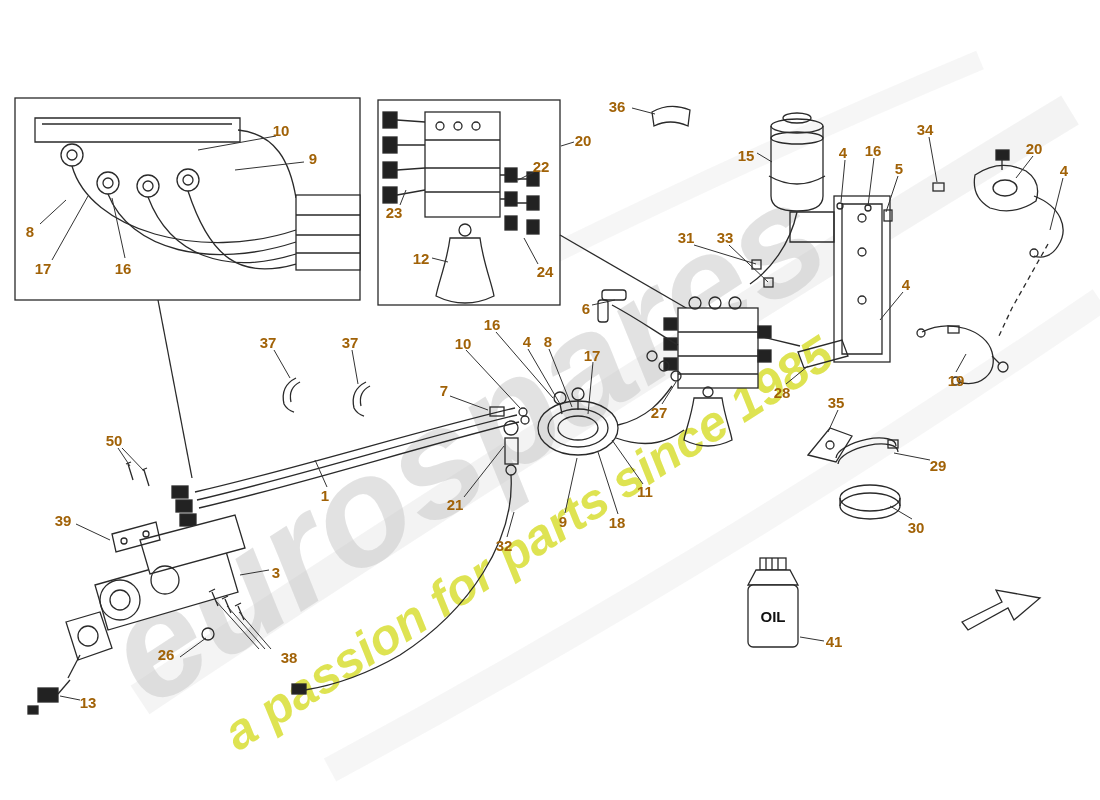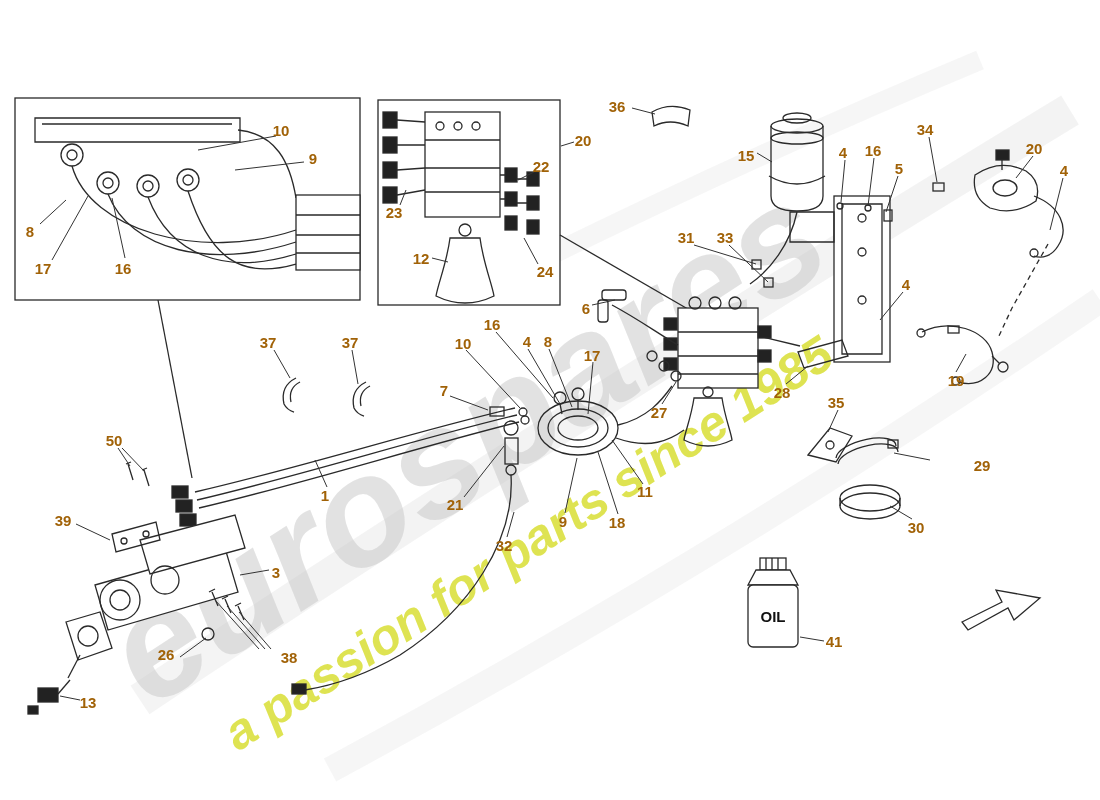--- a/index.html
+++ b/index.html
@@ -361,21 +361,21 @@
       <div class="callout" style="left: 527px; top: 341px;">4</div>
       <div class="callout" style="left: 548px; top: 341px;">8</div>
       <div class="callout" style="left: 592px; top: 355px;">17</div>
       <div class="callout" style="left: 268px; top: 342px;">37</div>
       <div class="callout" style="left: 350px; top: 342px;">37</div>
       <div class="callout" style="left: 444px; top: 390px;">7</div>
       <div class="callout" style="left: 659px; top: 412px;">27</div>
       <div class="callout" style="left: 782px; top: 392px;">28</div>
       <div class="callout" style="left: 956px; top: 380px;">19</div>
       <div class="callout" style="left: 836px; top: 402px;">35</div>
-      <div class="callout" style="left: 938px; top: 465px; margin-left: 44px;">29</div>
+      <div class="callout" style="left: 938px; top: 465px;">29</div>
       <div class="callout" style="left: 916px; top: 527px;">30</div>
       <div class="callout" style="left: 114px; top: 440px;">50</div>
       <div class="callout" style="left: 63px; top: 520px;">39</div>
       <div class="callout" style="left: 325px; top: 495px;">1</div>
       <div class="callout" style="left: 455px; top: 504px;">21</div>
       <div class="callout" style="left: 563px; top: 521px;">9</div>
       <div class="callout" style="left: 645px; top: 491px;">11</div>
       <div class="callout" style="left: 617px; top: 522px;">18</div>
       <div class="callout" style="left: 276px; top: 572px;">3</div>
       <div class="callout" style="left: 504px; top: 545px;">32</div>

